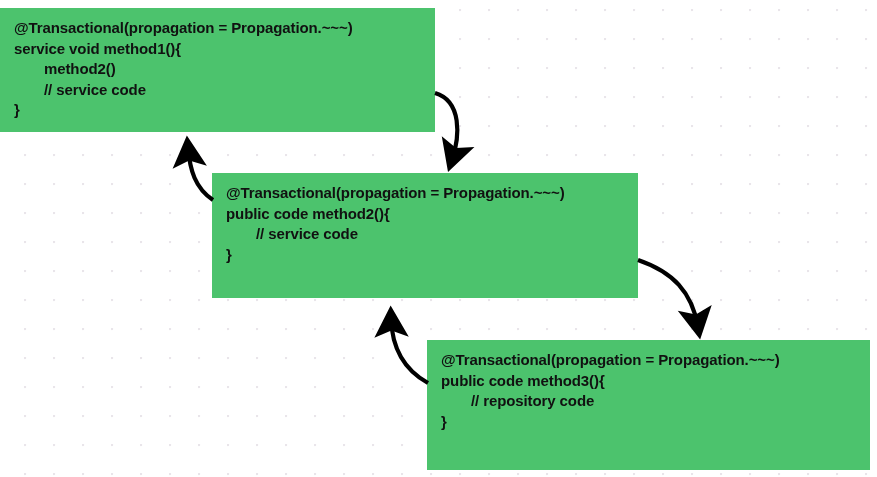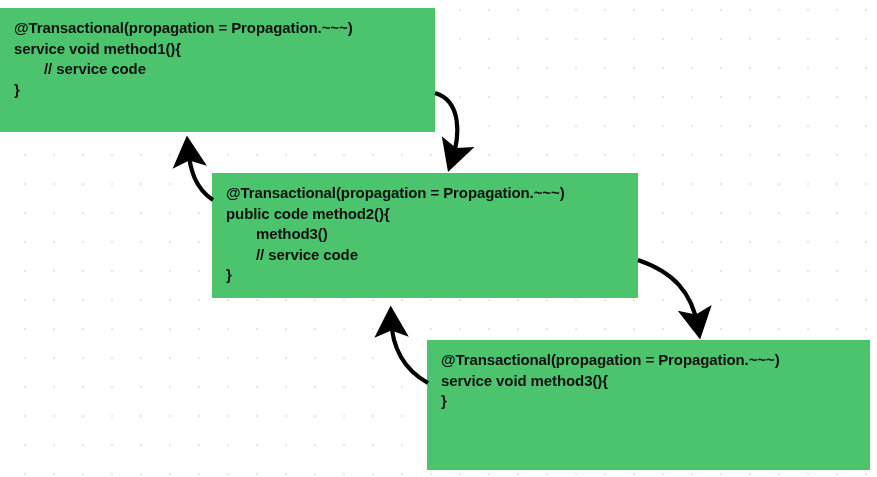--- a/index.html
+++ b/index.html
@@ -96,31 +96,32 @@
     </g>
 
     <g>
       <path d="M428,383 C408,372 392,352 391,318" stroke="#000000" stroke-width="4.2" fill="none" stroke-linecap="butt" marker-end="url(#ah)"></path>
     </g>
   </svg>
 
   <div class="code-box" id="box1">
     <div class="code-line">@Transactional(propagation = Propagation.~~~)</div>
     <div class="code-line">service void method1(){</div>
+    <div class="code-line indent">method2()</div>
     <div class="code-line indent">// service code</div>
     <div class="code-line">}</div>
   </div>
 
   <div class="code-box" id="box2">
     <div class="code-line">@Transactional(propagation = Propagation.~~~)</div>
     <div class="code-line">public code method2(){</div>
-    <div class="code-line indent">method3()</div>
     <div class="code-line indent">// service code</div>
     <div class="code-line">}</div>
   </div>
 
   <div class="code-box" id="box3">
     <div class="code-line">@Transactional(propagation = Propagation.~~~)</div>
-    <div class="code-line">service void method3(){</div>
+    <div class="code-line">public code method3(){</div>
+    <div class="code-line indent">// repository code</div>
     <div class="code-line">}</div>
   </div>
 
 </div>
 
 </body></html>

